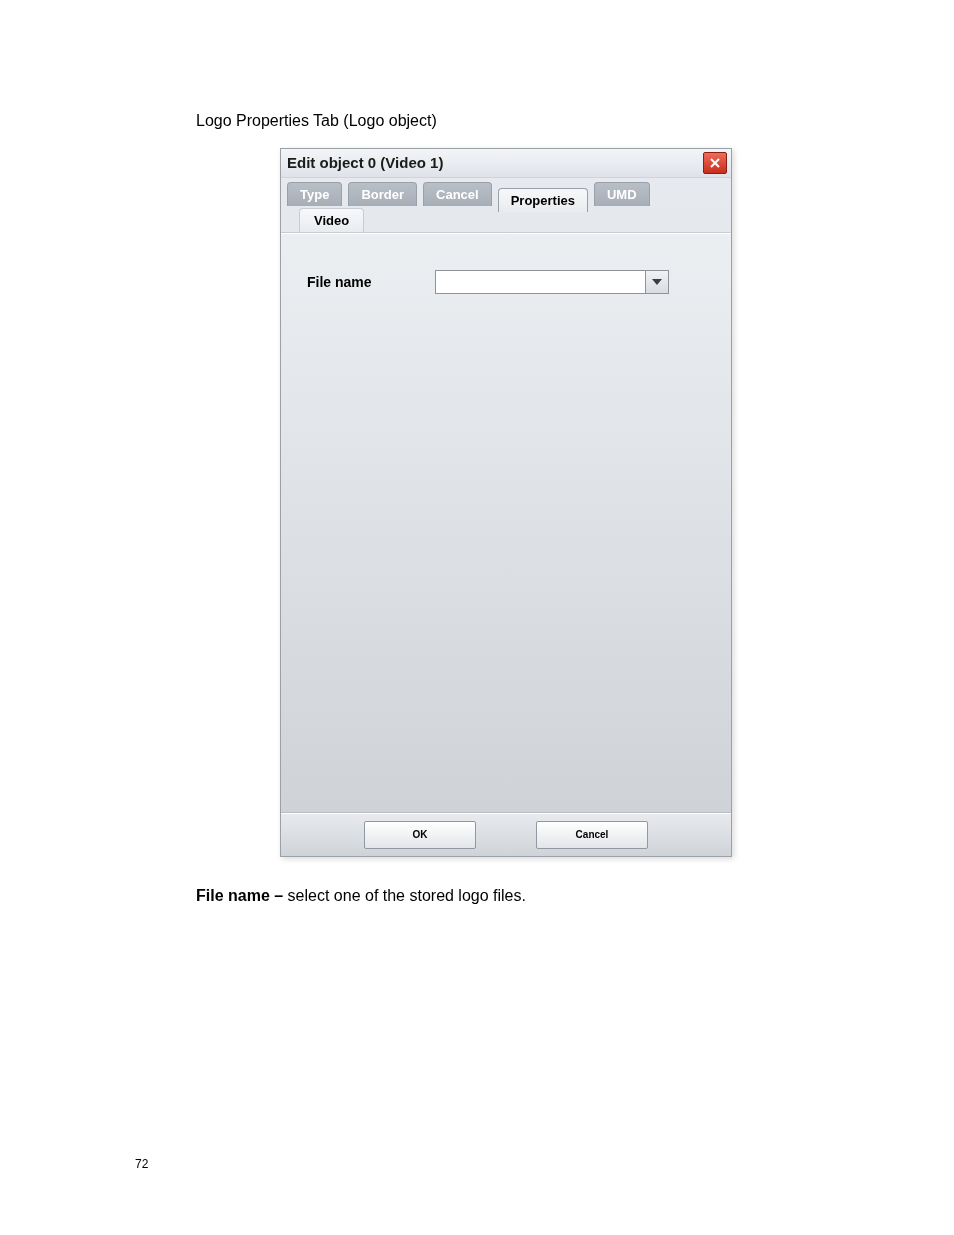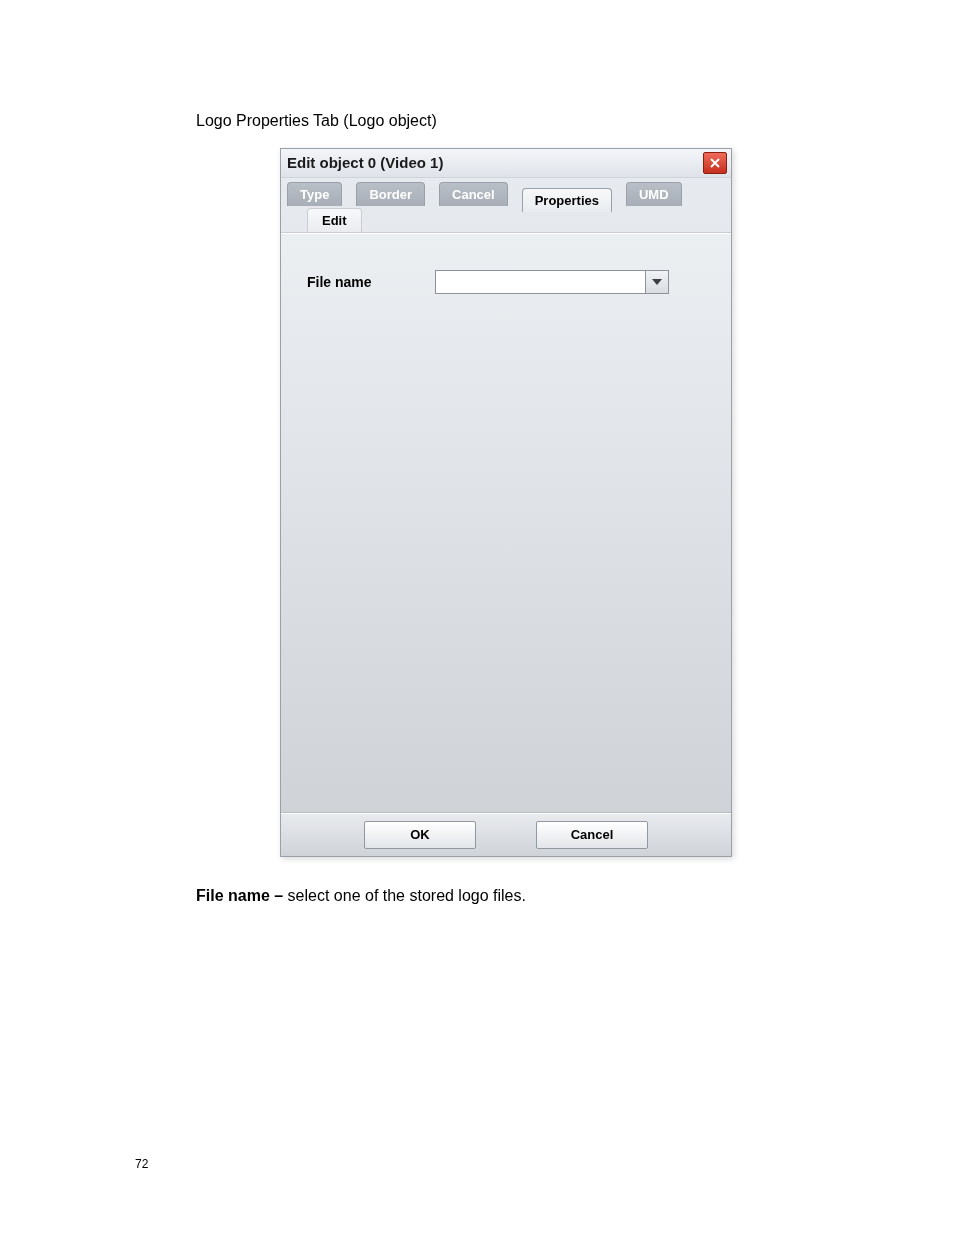--- a/index.html
+++ b/index.html
@@ -54,21 +54,21 @@
     display: flex;
     align-items: center;
     justify-content: center;
     cursor: pointer;
   }
   .close-btn svg { display:block; }
 
   .tabs-row1, .tabs-row2 {
     display: flex;
     padding: 0 6px;
-    gap: 14px;
+    gap: 6px;
   }
   .tabs-row1 { margin-top: 4px; }
   .tab {
     font-size: 13px;
     font-weight: bold;
     padding: 4px 12px 4px 12px;
     border: 1px solid #9aa0a8;
     border-bottom: none;
     background: linear-gradient(#b9bfc7, #a8aeb7);
     color: #ffffff;
@@ -155,21 +155,21 @@
     justify-content: center;
     gap: 60px;
     border-top: 1px solid #ffffff;
   }
   .btn {
     min-width: 110px;
     height: 26px;
     background: linear-gradient(#ffffff, #e2e5e9);
     border: 1px solid #9098a1;
     border-radius: 2px;
-    font-size: 13px;
+    font-size: 10px;
     font-weight: bold;
     color: #000;
     display: flex;
     align-items: center;
     justify-content: center;
     cursor: pointer;
     box-shadow: inset 0 1px 0 #fff;
   }
 
   .caption {
@@ -212,21 +212,21 @@
       <div class="tabs-row1">
         <div class="tab">Type</div>
         <div class="tab">Border</div>
         <div class="tab">Cancel</div>
         <div class="tab active">Properties</div>
         <div class="tab">UMD</div>
       </div>
 
       <div class="tabs-row2">
         <div class="tabs-row2-spacer"></div>
-        <div class="tab2">Edit</div>
+        <div class="tab2">Video</div>
       </div>
 
       <div class="panel">
         <div class="field-row">
           <div class="field-label">File name</div>
           <div class="combo">
             <input type="text" value="" style="">
             <div class="drop">
               <span>
                 <svg width="10" height="6" viewBox="0 0 10 6">

